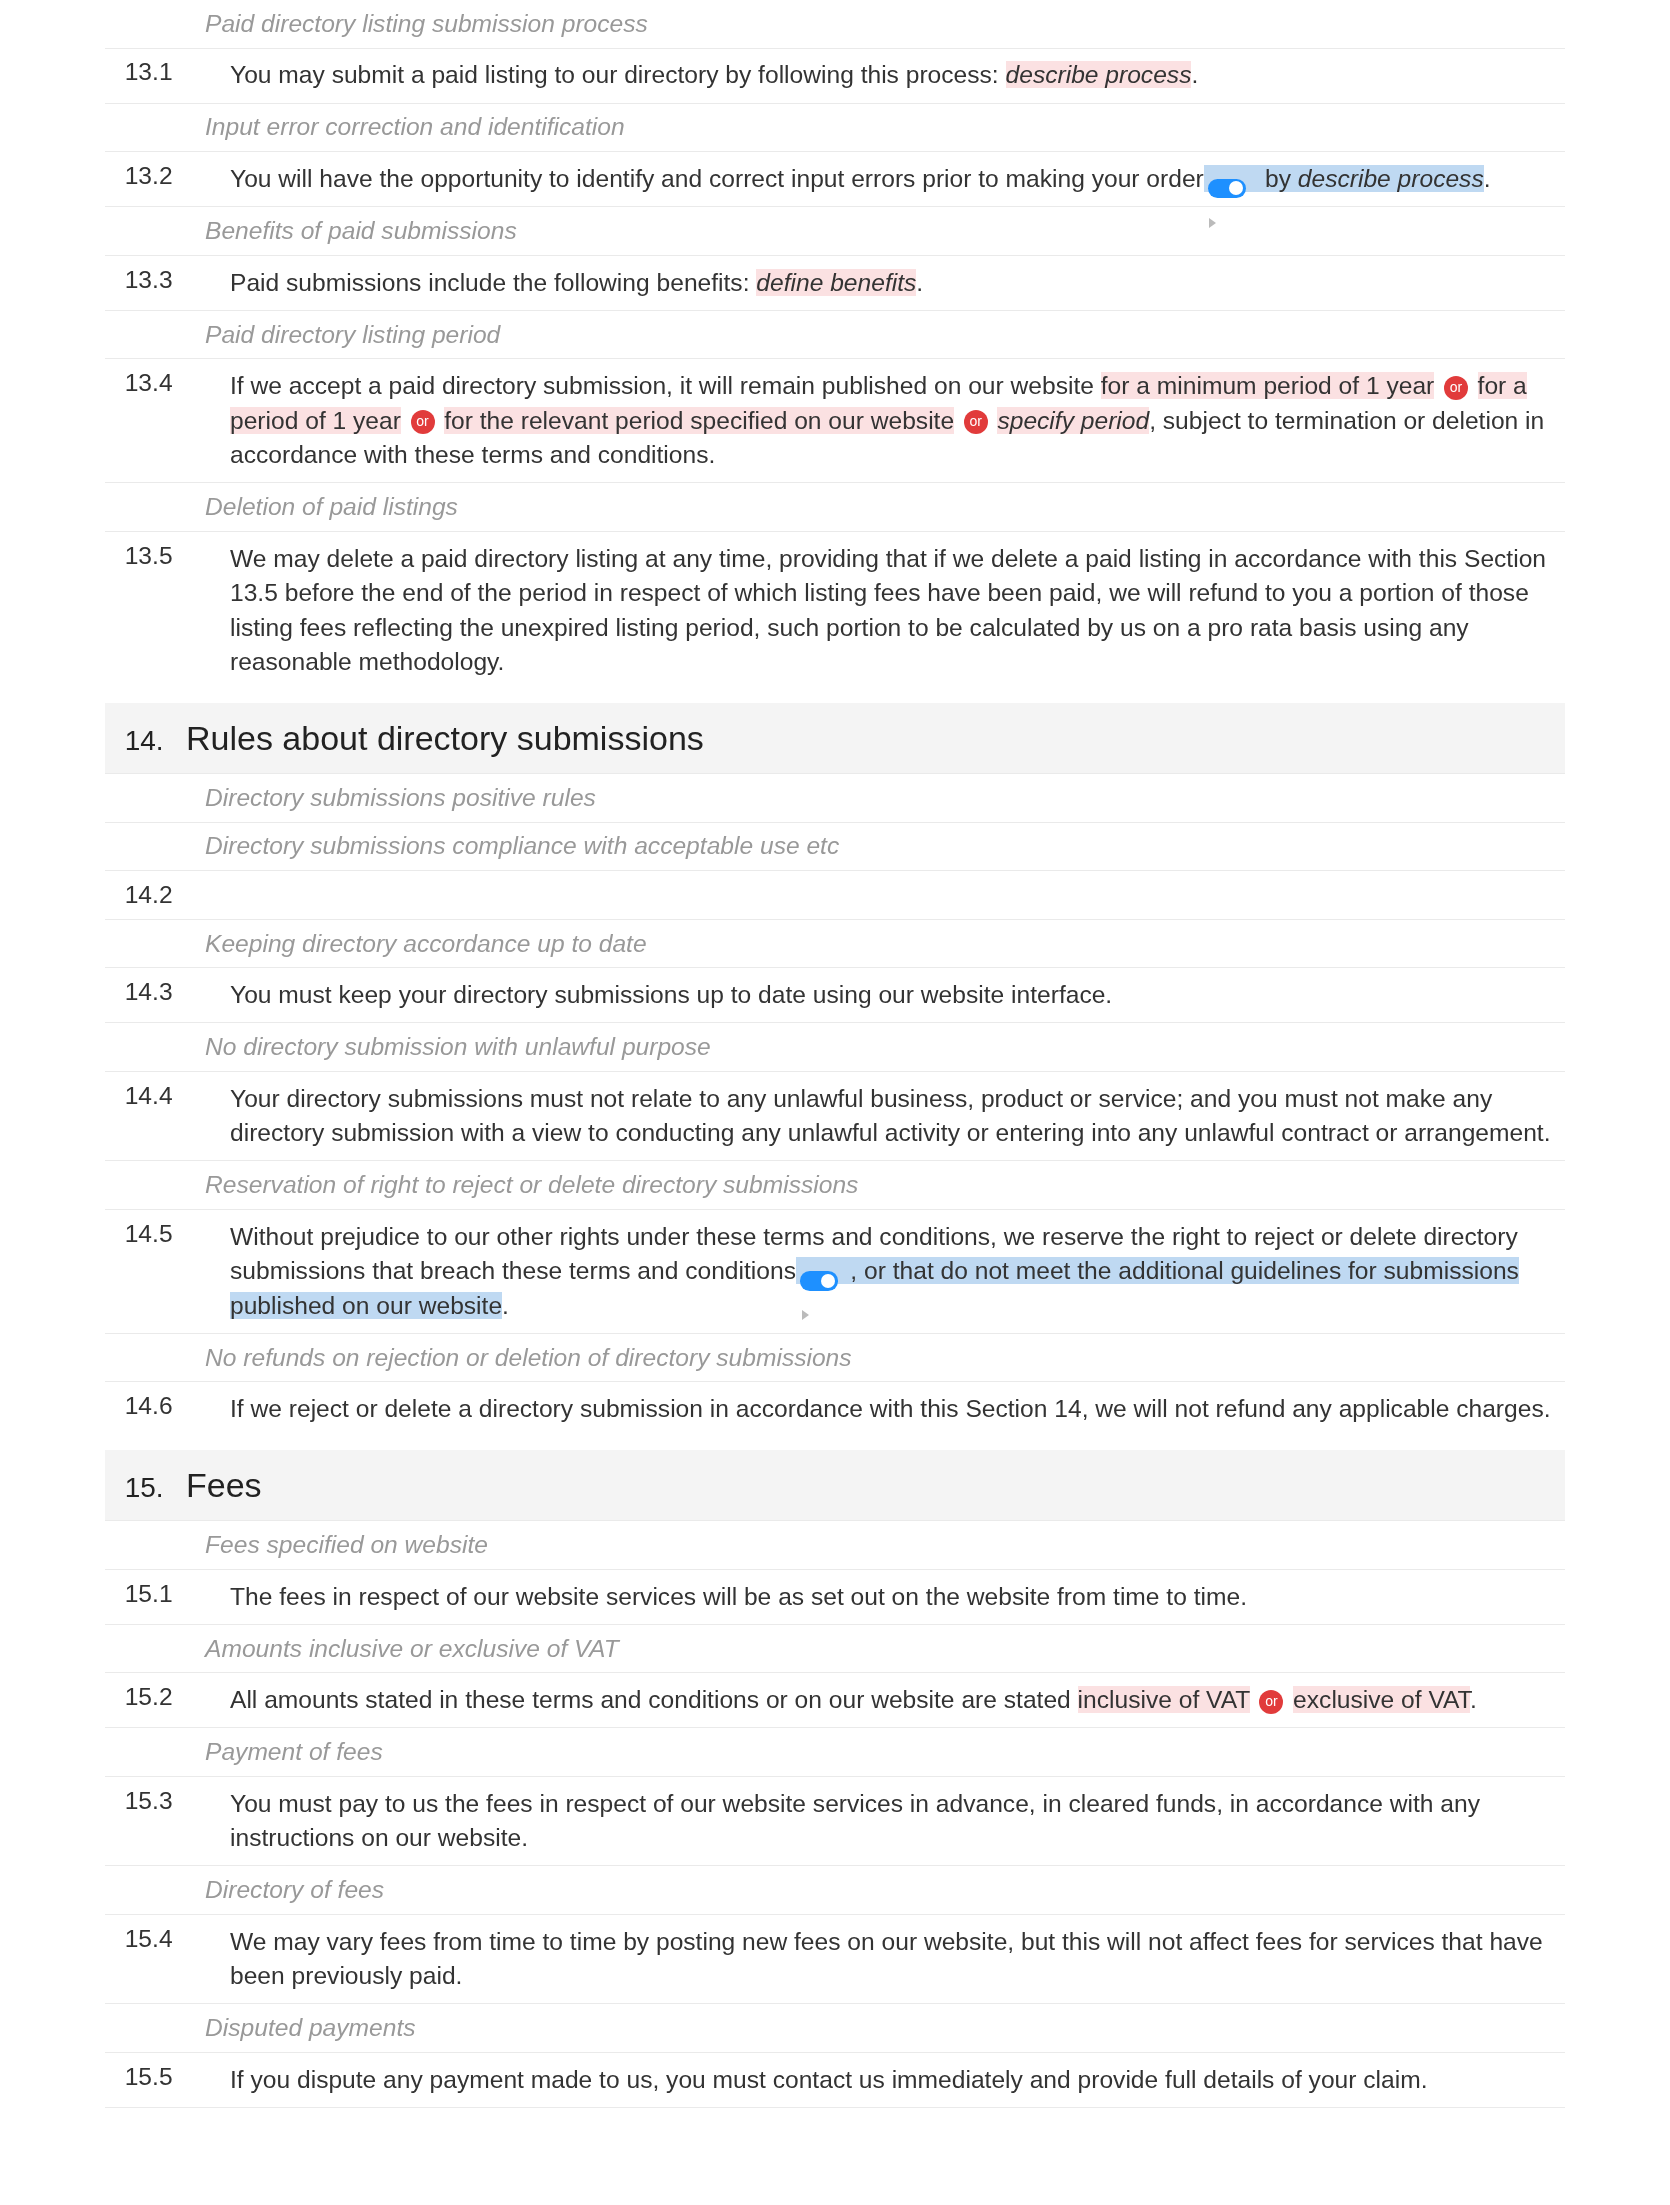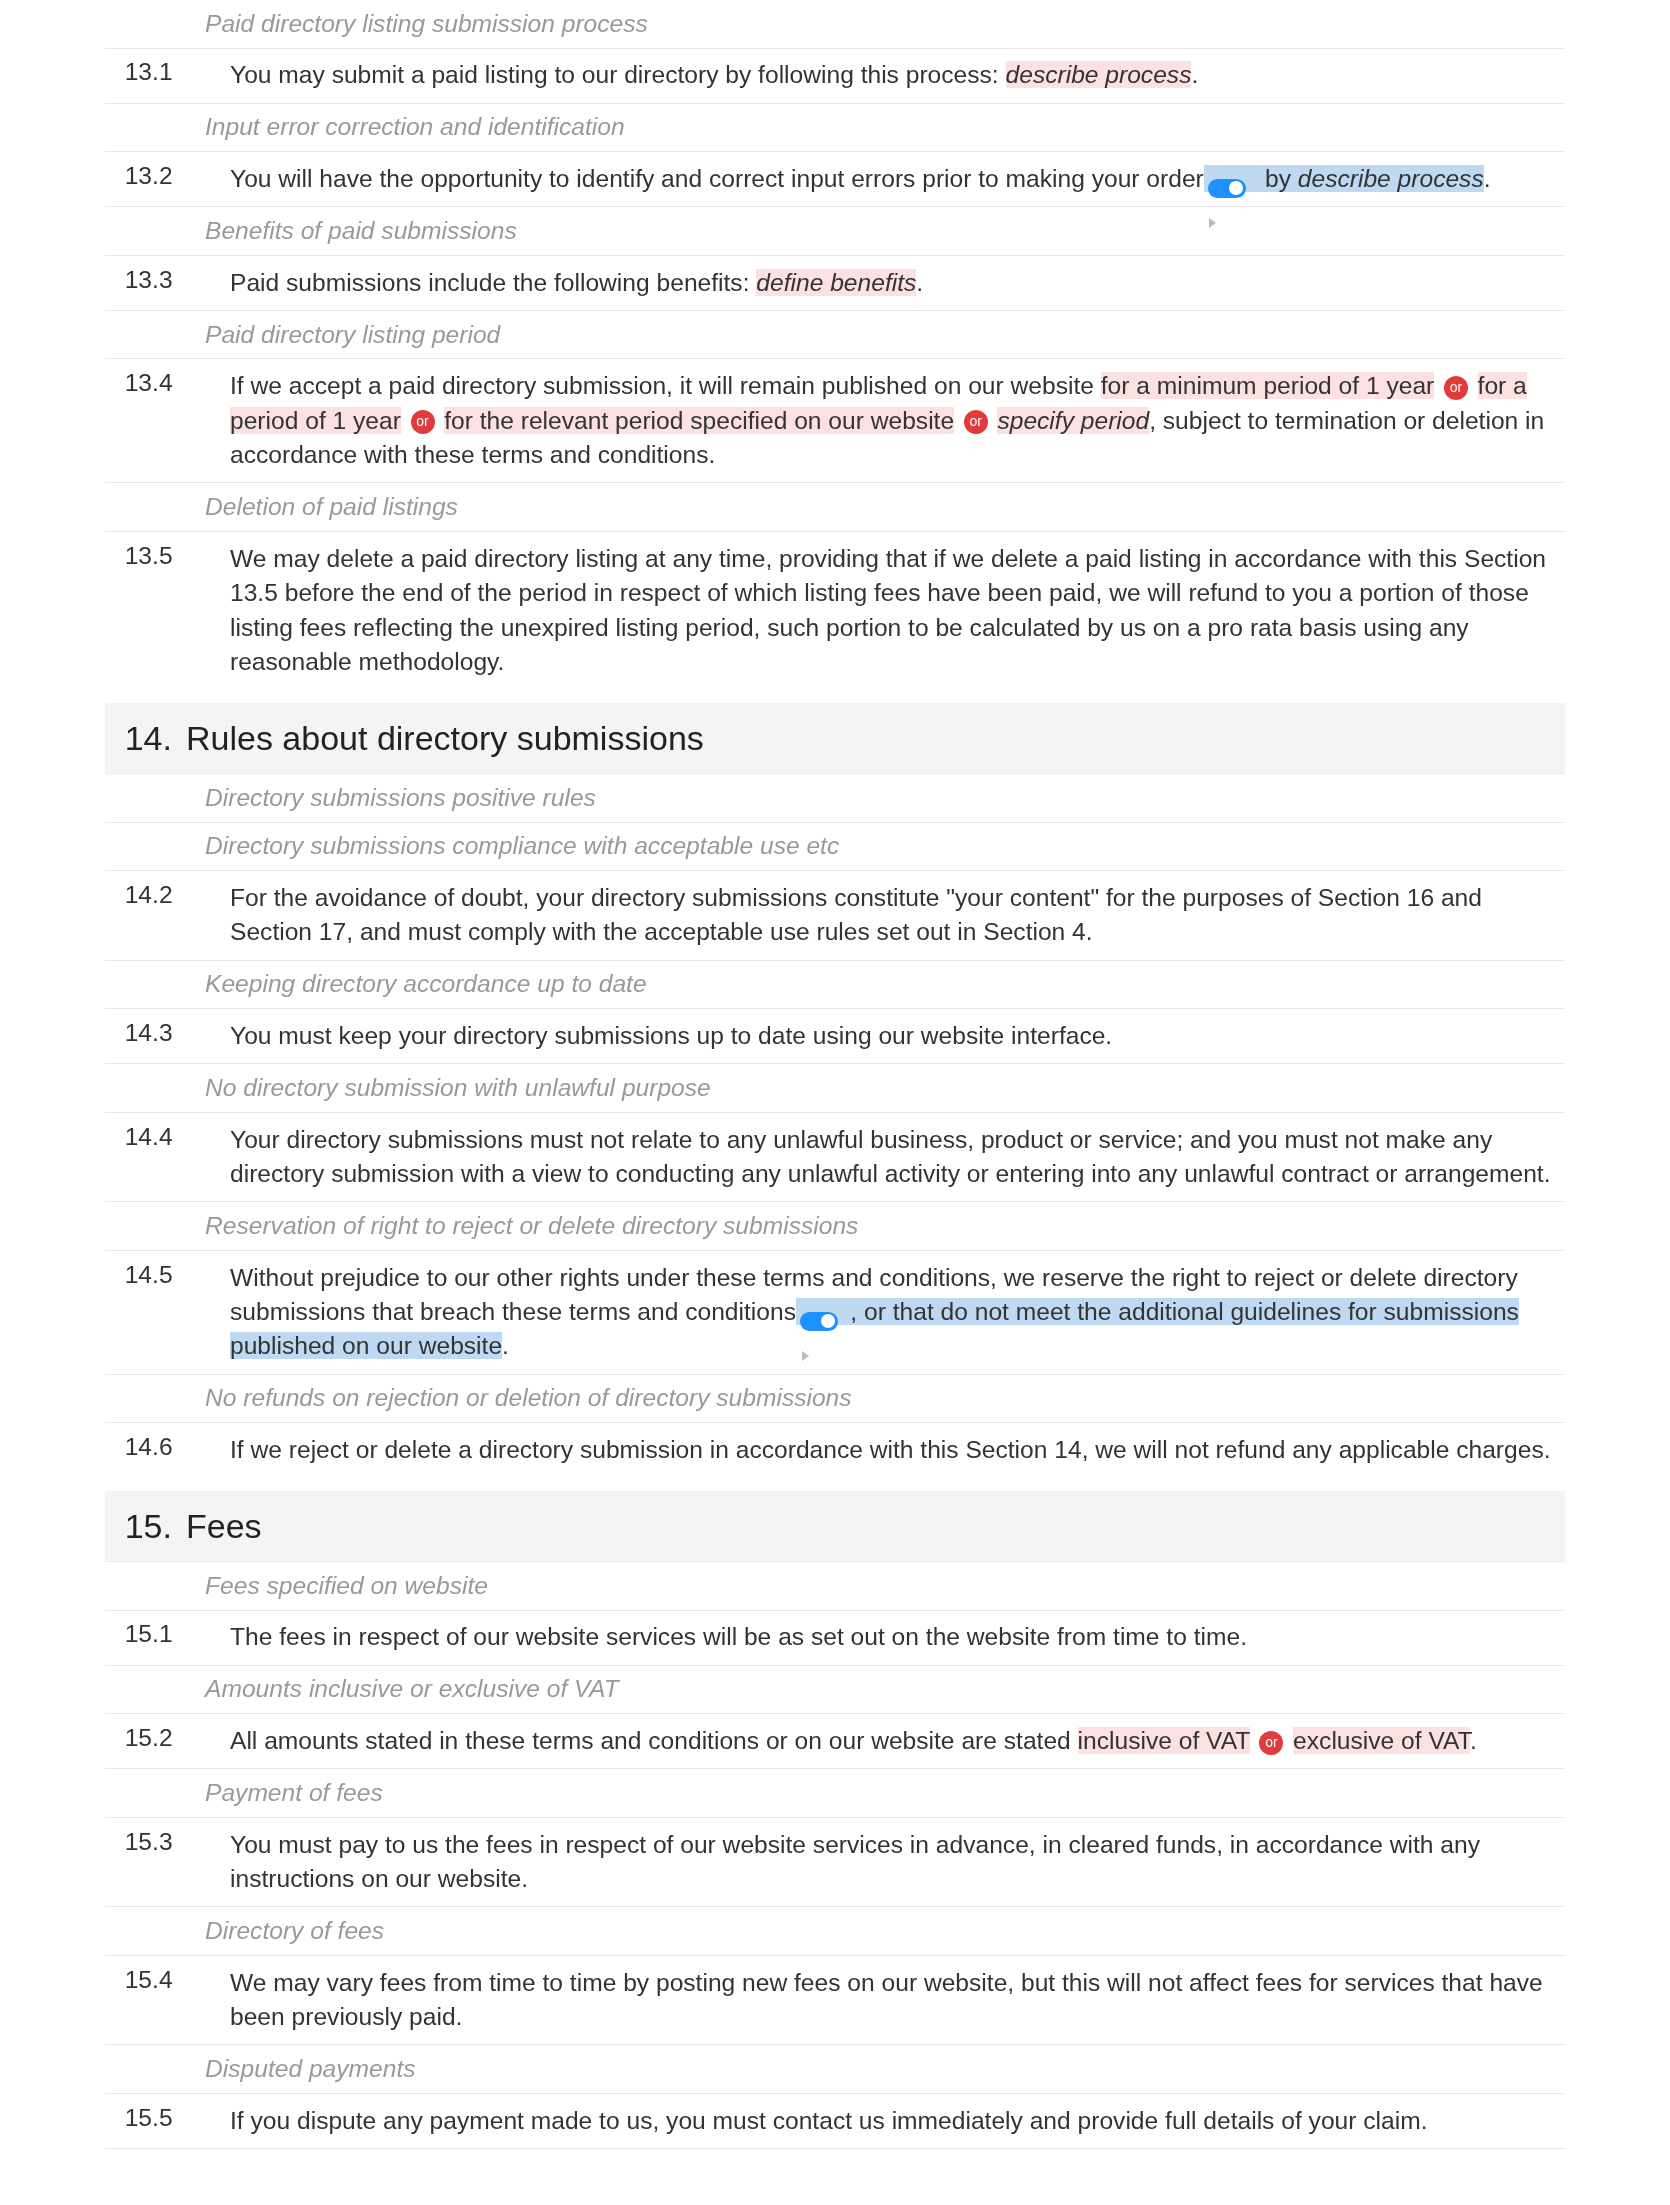--- a/index.html
+++ b/index.html
@@ -17,21 +17,21 @@
   }
   .section-header {
     background: #f4f4f4;
     padding: 15.4px 0 15.4px 0;
     margin: 14px 0 0 0;
     display: flex;
     align-items: baseline;
   }
   .section-number {
     width: 81px;
-    font-size: 34px;
+    font-size: 28px;
     font-weight: 400;
     color: #222;
     padding-left: 19.7px;
     box-sizing: border-box;
   }
   .section-title {
     font-size: 34px;
     font-weight: 400;
     color: #222;
   }
@@ -154,21 +154,20 @@
       <div class="clause-body"><span class="">We may delete a paid directory listing at any time, providing that if we delete a paid listing in accordance with this Section 13.5 before the end of the period in respect of which listing fees have been paid, we will refund to you a portion of those listing fees reflecting the unexpired listing period, such portion to be calculated by us on a pro rata basis using any reasonable methodology.</span></div>
     </div>
     <div class="section-header">
       <div class="section-number">14.</div>
       <div class="section-title">Rules about directory submissions</div>
     </div>
     <div class="subheading-row"><span class="subheading">Directory submissions positive rules</span></div>
     <div class="subheading-row"><span class="subheading">Directory submissions compliance with acceptable use etc</span></div>
     <div class="clause">
       <div class="clause-number">14.2</div>
-      <div class="clause-body"><span class="">For the avoidance of doubt, your directory submissions constitute "your content" for the purposes of Section 16 and Section 17, and must comply with the acceptable use rules set out in Section 4.</span></div>
     </div>
     <div class="subheading-row"><span class="subheading">Keeping directory accordance up to date</span></div>
     <div class="clause">
       <div class="clause-number">14.3</div>
       <div class="clause-body"><span class="">You must keep your directory submissions up to date using our website interface.</span></div>
     </div>
     <div class="subheading-row"><span class="subheading">No directory submission with unlawful purpose</span></div>
     <div class="clause">
       <div class="clause-number">14.4</div>
       <div class="clause-body"><span class="">Your directory submissions must not relate to any unlawful business, product or service; and you must not make any directory submission with a view to conducting any unlawful activity or entering into any unlawful contract or arrangement.</span></div>

